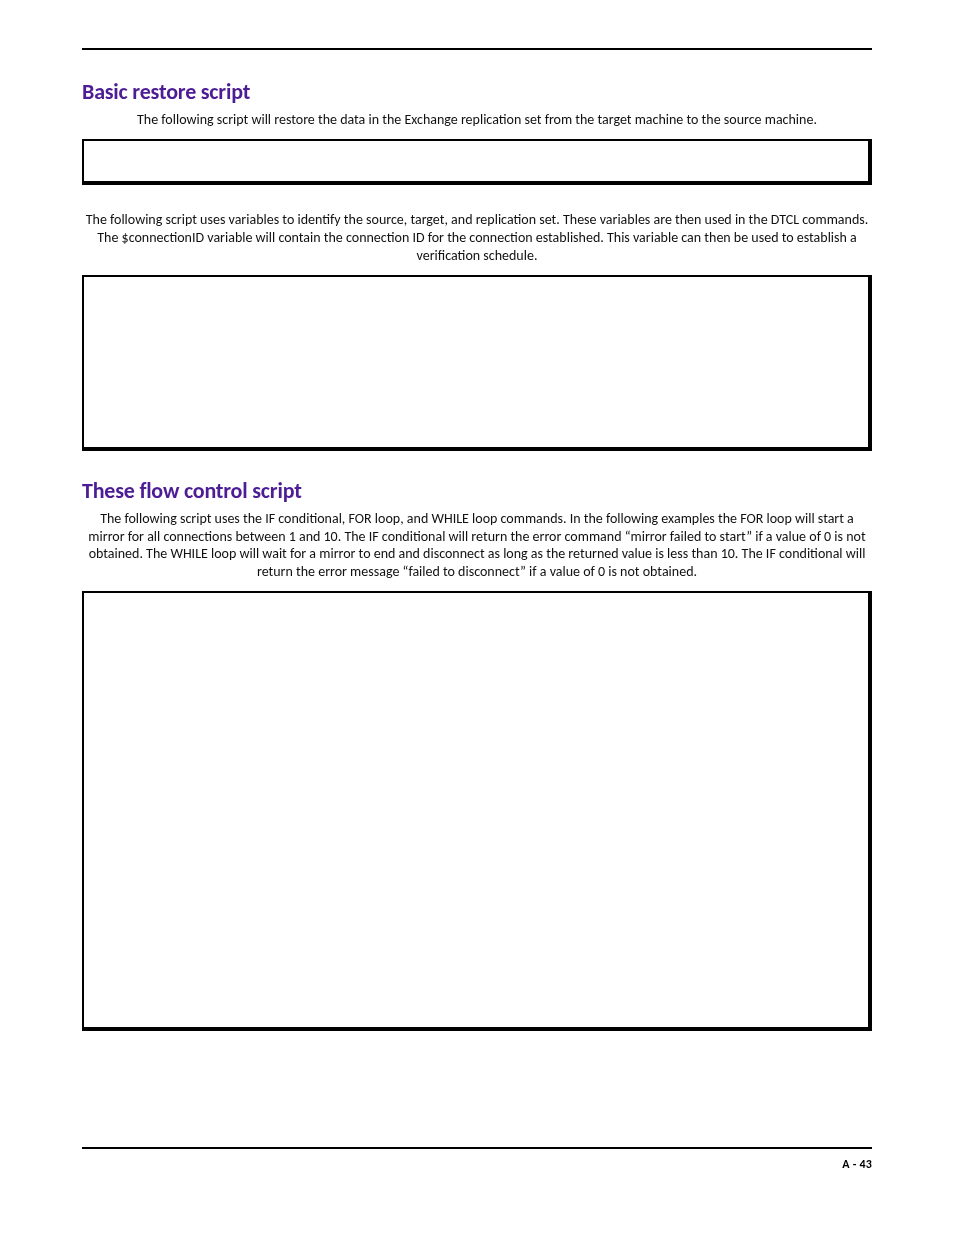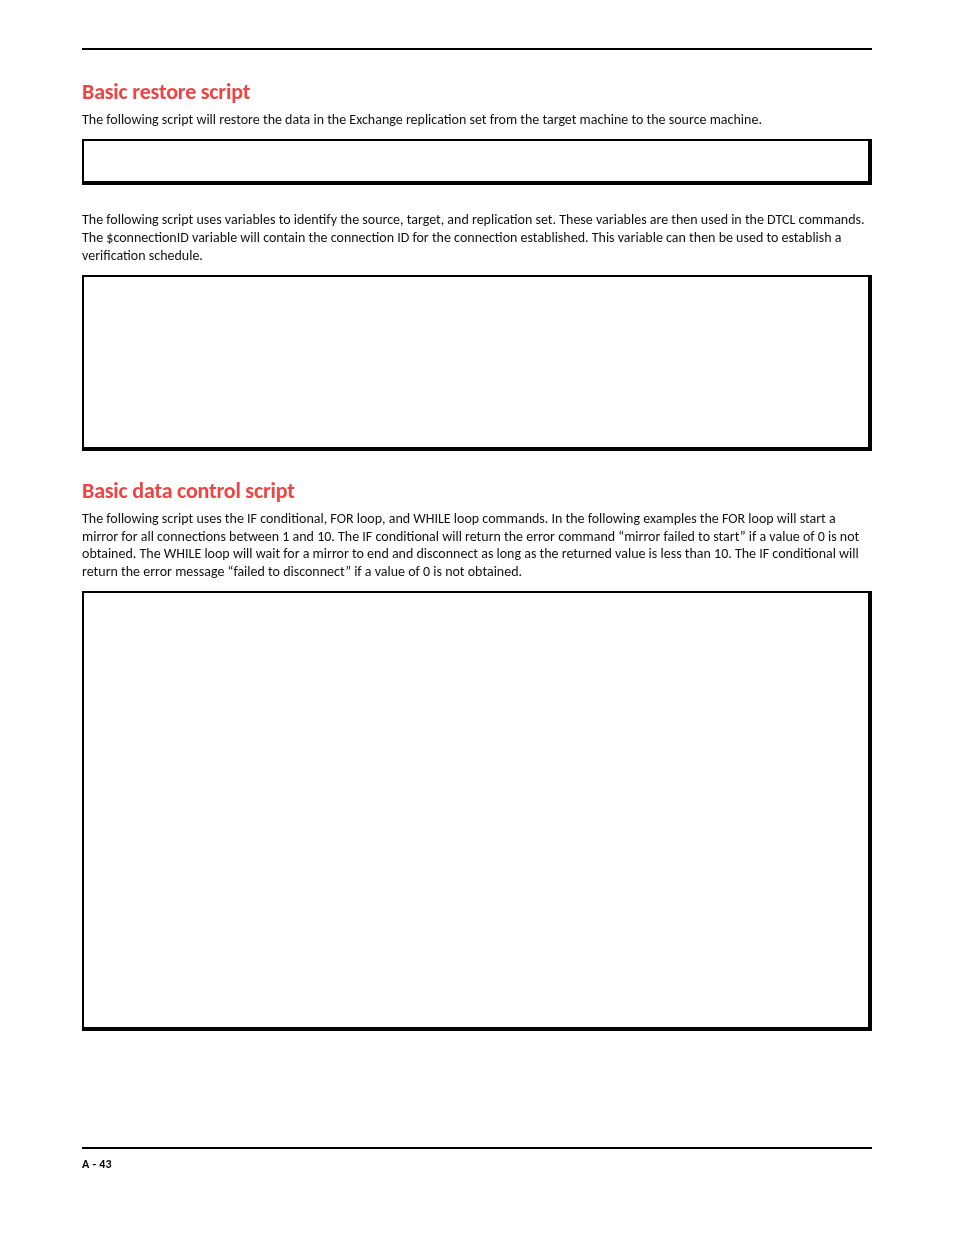--- a/index.html
+++ b/index.html
@@ -12,31 +12,32 @@
     position: relative;
   }
   .page {
     padding: 48px 82px 0 82px;
   }
   .top-rule {
     border-top: 2.5px solid #000;
     margin-bottom: 28px;
   }
   .section-heading {
-    color: #ef4444;
+    color: #4c1d95;
     font-weight: 700;
     font-size: 22px;
     margin-bottom: 6px;
     letter-spacing: -0.2px;
   }
   .body-text {
     font-size: 14px;
     line-height: 1.28;
     color: #111;
     margin-bottom: 10px;
+    text-align: center;
   }
   .code-box {
     border-left: 2px solid #000;
     border-top: 2px solid #000;
     border-right: 4px solid #000;
     border-bottom: 4px solid #000;
     background: #fff;
     margin-top: 4px;
     margin-bottom: 26px;
   }
@@ -47,40 +48,40 @@
     position: absolute;
     left: 82px;
     right: 82px;
     bottom: 64px;
   }
   .footer-rule {
     border-top: 2.5px solid #000;
     margin-bottom: 8px;
   }
   .footer-text {
-    text-align: left;
+    text-align: right;
     font-size: 12px;
     font-weight: 700;
     letter-spacing: 0.2px;
   }
 </style>
 </head>
 <body>
 
 <div class="page">
   <div class="top-rule"></div>
 
   <h2 class="section-heading">Basic restore script</h2>
   <p class="body-text">The following script will restore the data in the Exchange replication set from the target machine to the source machine.</p>
   <div class="code-box box1"></div>
 
   <p class="body-text">The following script uses variables to identify the source, target, and replication set.  These variables are then used in the DTCL commands.  The $connectionID variable will contain the connection ID for the connection established. This variable can then be used to establish a verification schedule.</p>
   <div class="code-box box2"></div>
 
-  <h2 class="section-heading">Basic data control script</h2>
+  <h2 class="section-heading">These flow control script</h2>
   <p class="body-text">The following script uses the IF conditional, FOR loop, and WHILE loop commands.  In the following examples the FOR loop will start a mirror for all connections between 1 and 10.  The IF conditional will return the error command “mirror failed to start” if a value of 0 is not obtained.  The WHILE loop will wait for a mirror to end and disconnect as long as the returned value is less than 10.  The IF conditional will return the error message “failed to disconnect” if a value of 0 is not obtained.</p>
   <div class="code-box box3"></div>
 </div>
 
 <div class="footer">
   <div class="footer-rule"></div>
   <div class="footer-text">A - 43</div>
 </div>
 
 </body></html>

